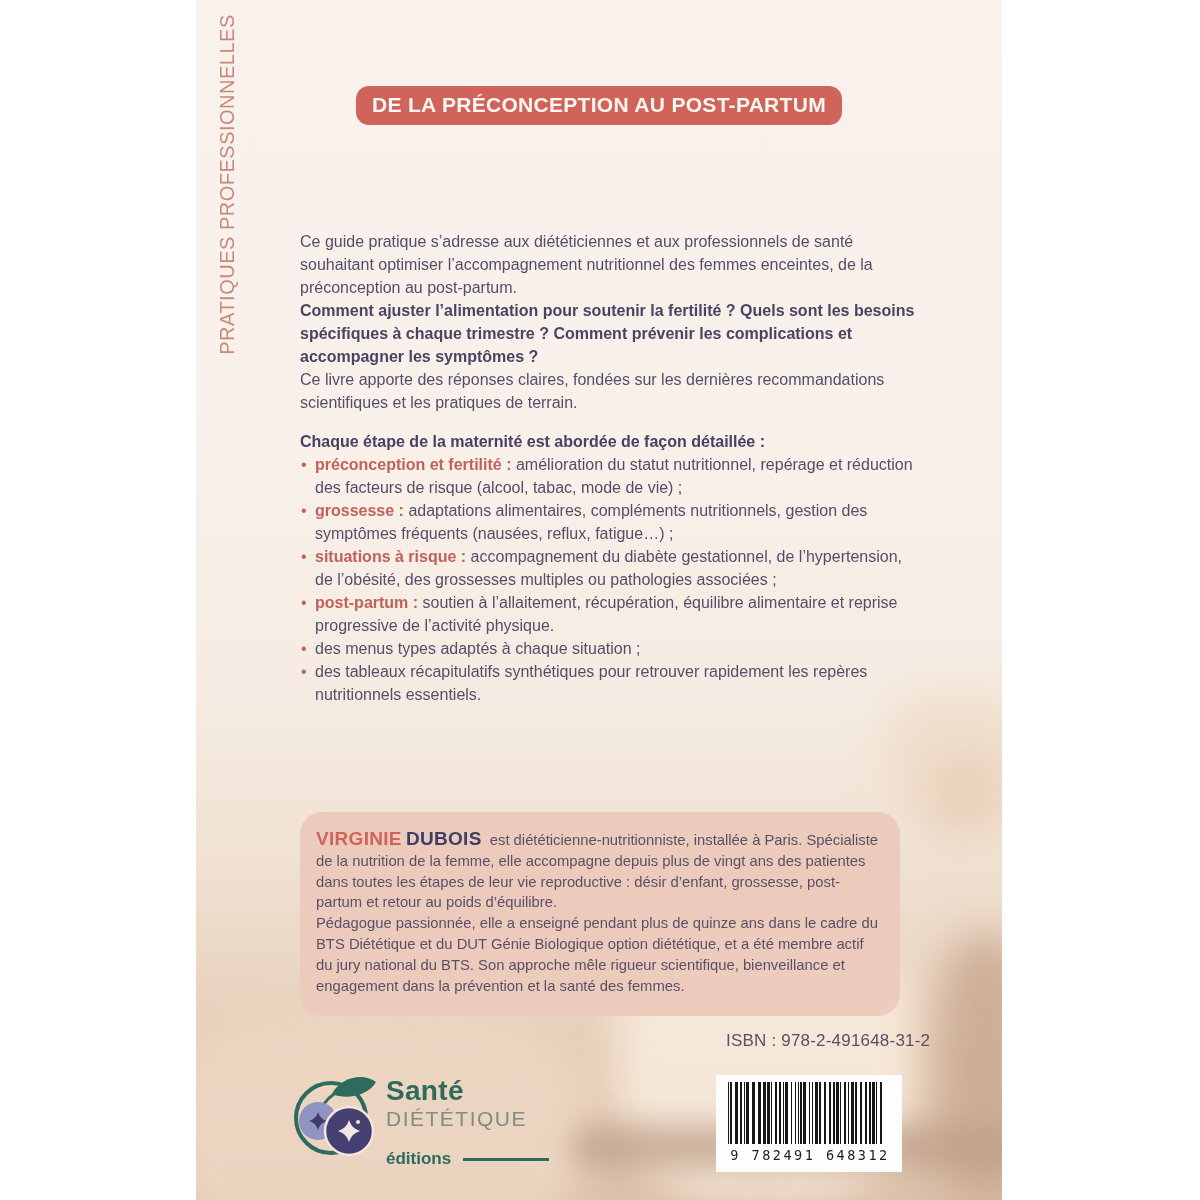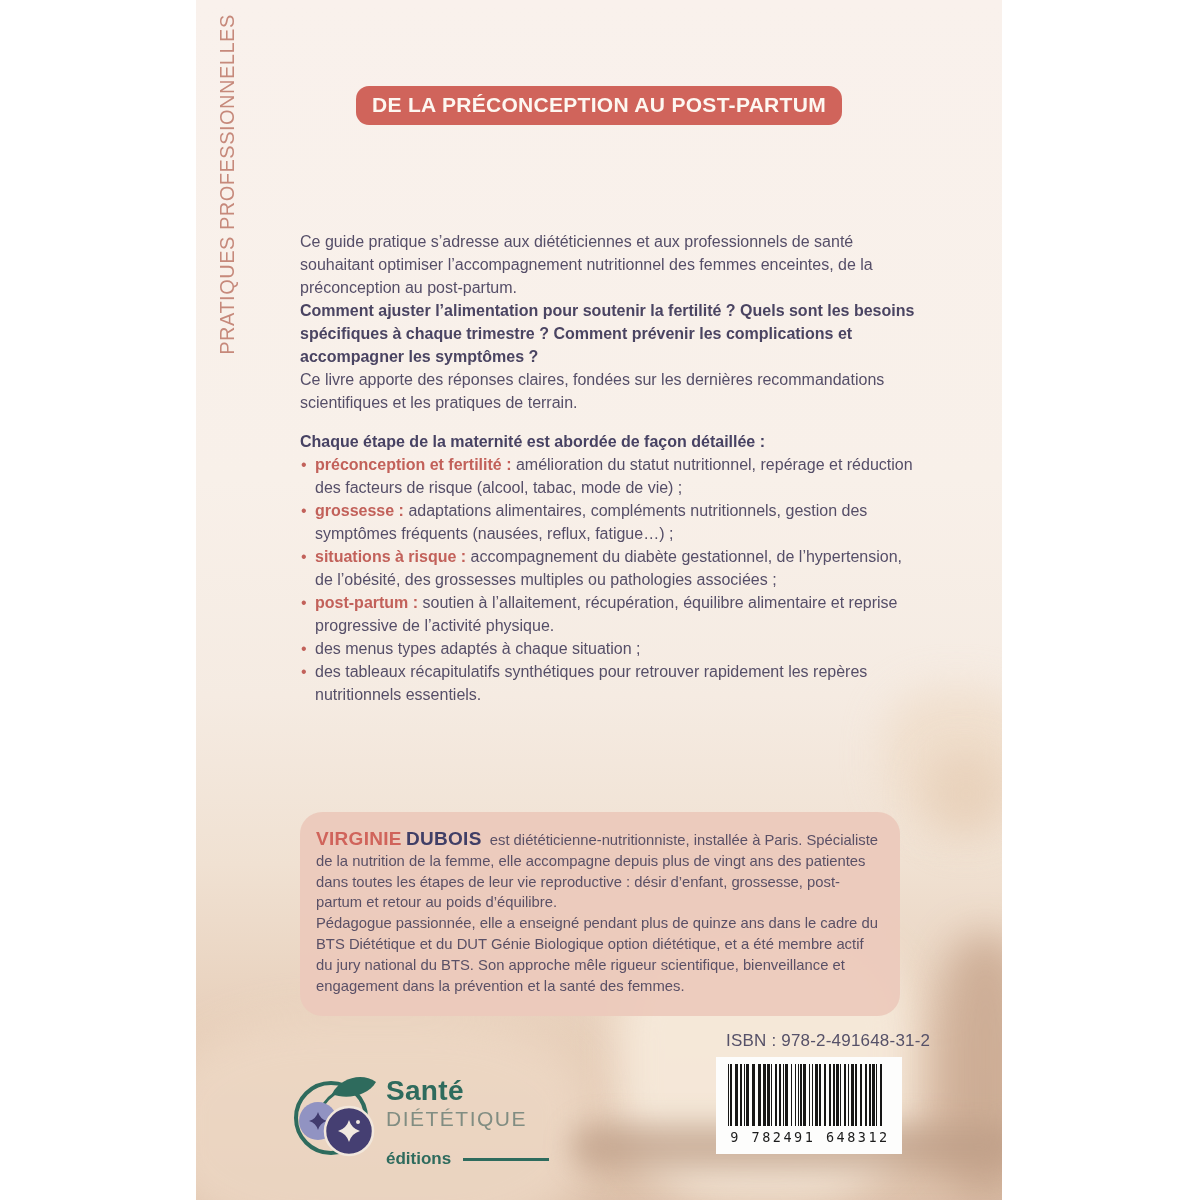--- a/index.html
+++ b/index.html
@@ -66,21 +66,21 @@
     border-radius:22px;padding:17px 16px 20px 16px;
     font-size:14.8px;line-height:20.8px;color:#5a5066;
   }
   .author-box p{margin:0;}
   .a-first{font-weight:700;color:var(--salmon);font-size:19px;letter-spacing:0.3px;}
   .a-last{font-weight:700;color:var(--navy);font-size:19px;letter-spacing:0.3px;margin-right:4px;}
 
   
   .isbn-block{right:100px;top:1031px;width:186px;}
   .isbn-label{font-size:17px;color:#565168;margin-left:10px;letter-spacing:0.2px;white-space:nowrap;}
-  .barcode{margin-top:6px;width:186px;height:97px;background:#fdfdfc;padding:7px 10px 4px 12px;}
+  .barcode{margin-top:24px;width:186px;height:97px;background:#fdfdfc;padding:7px 10px 4px 12px;}
   .bars{display:flex;align-items:flex-start;height:62px;overflow:hidden;}
   .bars .bar{background:#161616;height:100%;flex:0 0 auto;}
   .bar-digits{
     margin-top:3px;text-align:center;white-space:nowrap;
     font-family:"DejaVu Sans Mono",monospace;font-size:13.5px;letter-spacing:2.5px;color:#1c1c1c;
   }
 
   
   .publisher{left:94px;top:1070px;width:330px;height:110px;}
   .logo-svg{position:absolute;left:0;top:2px;}

